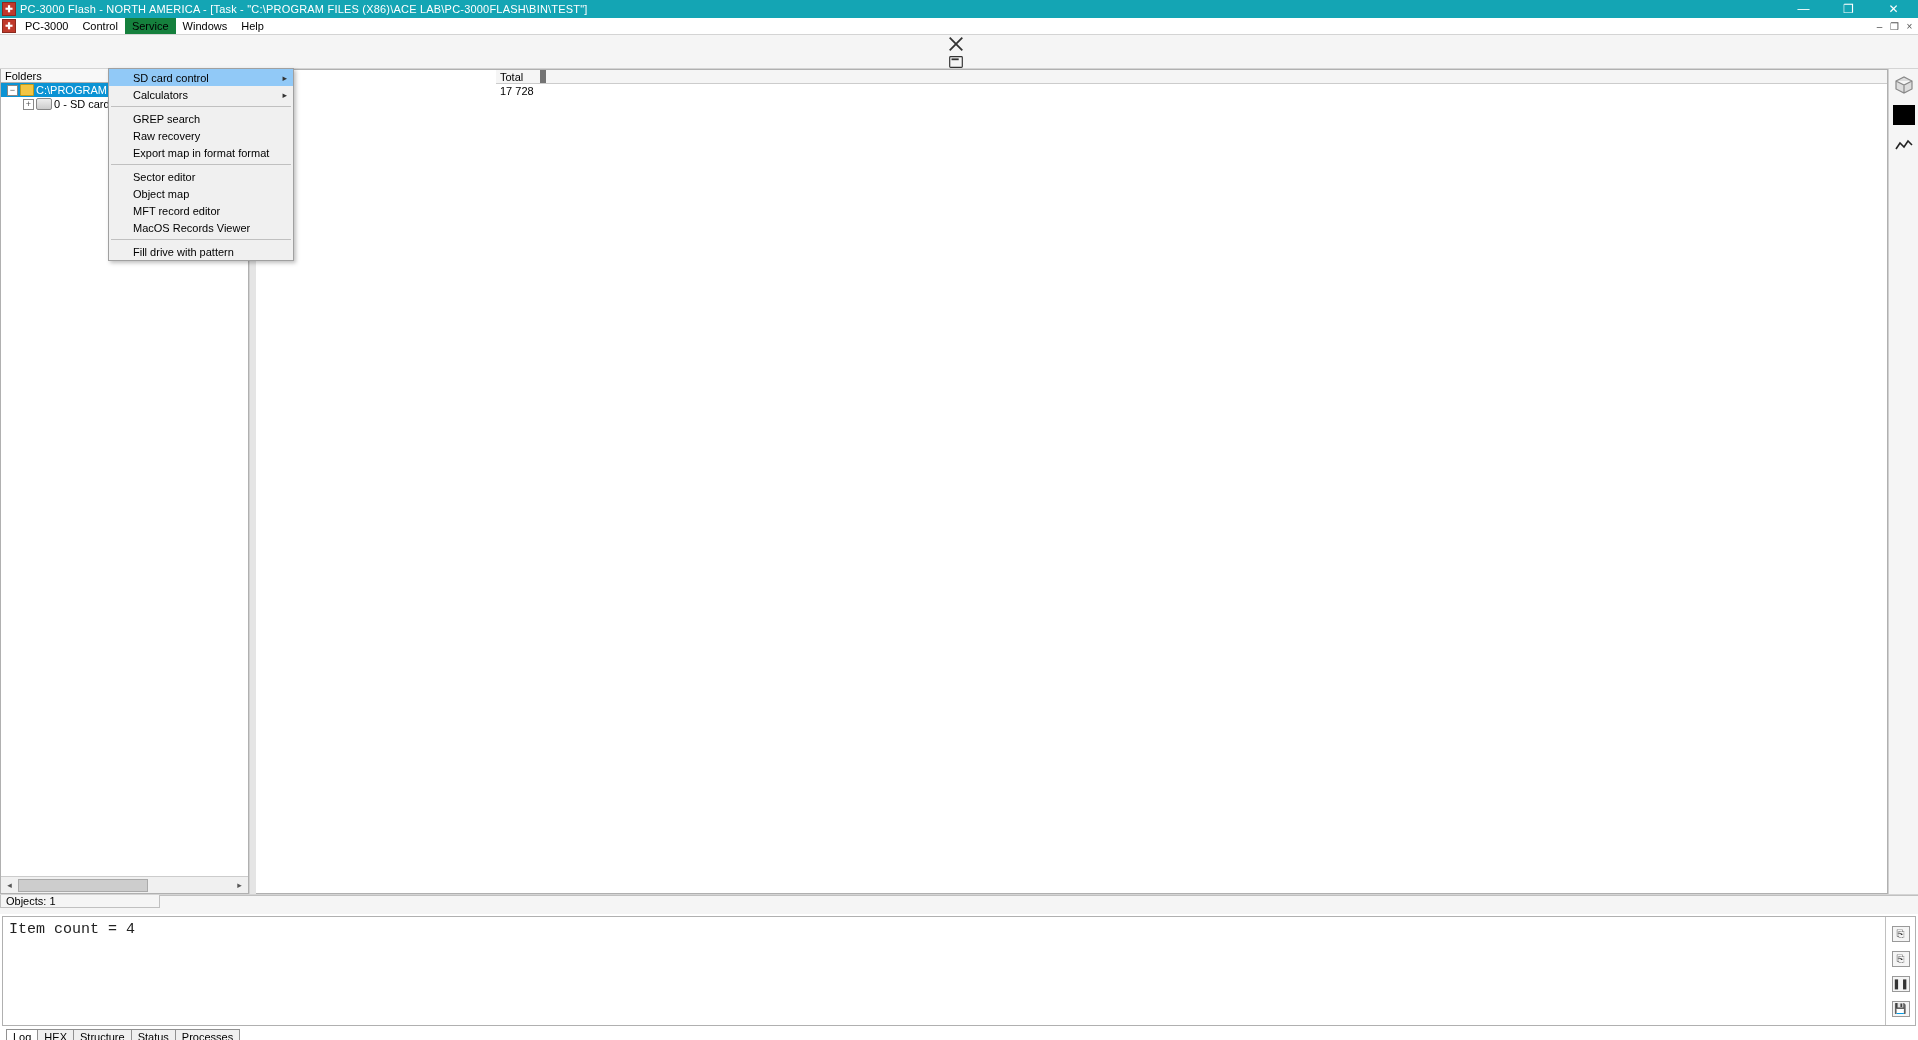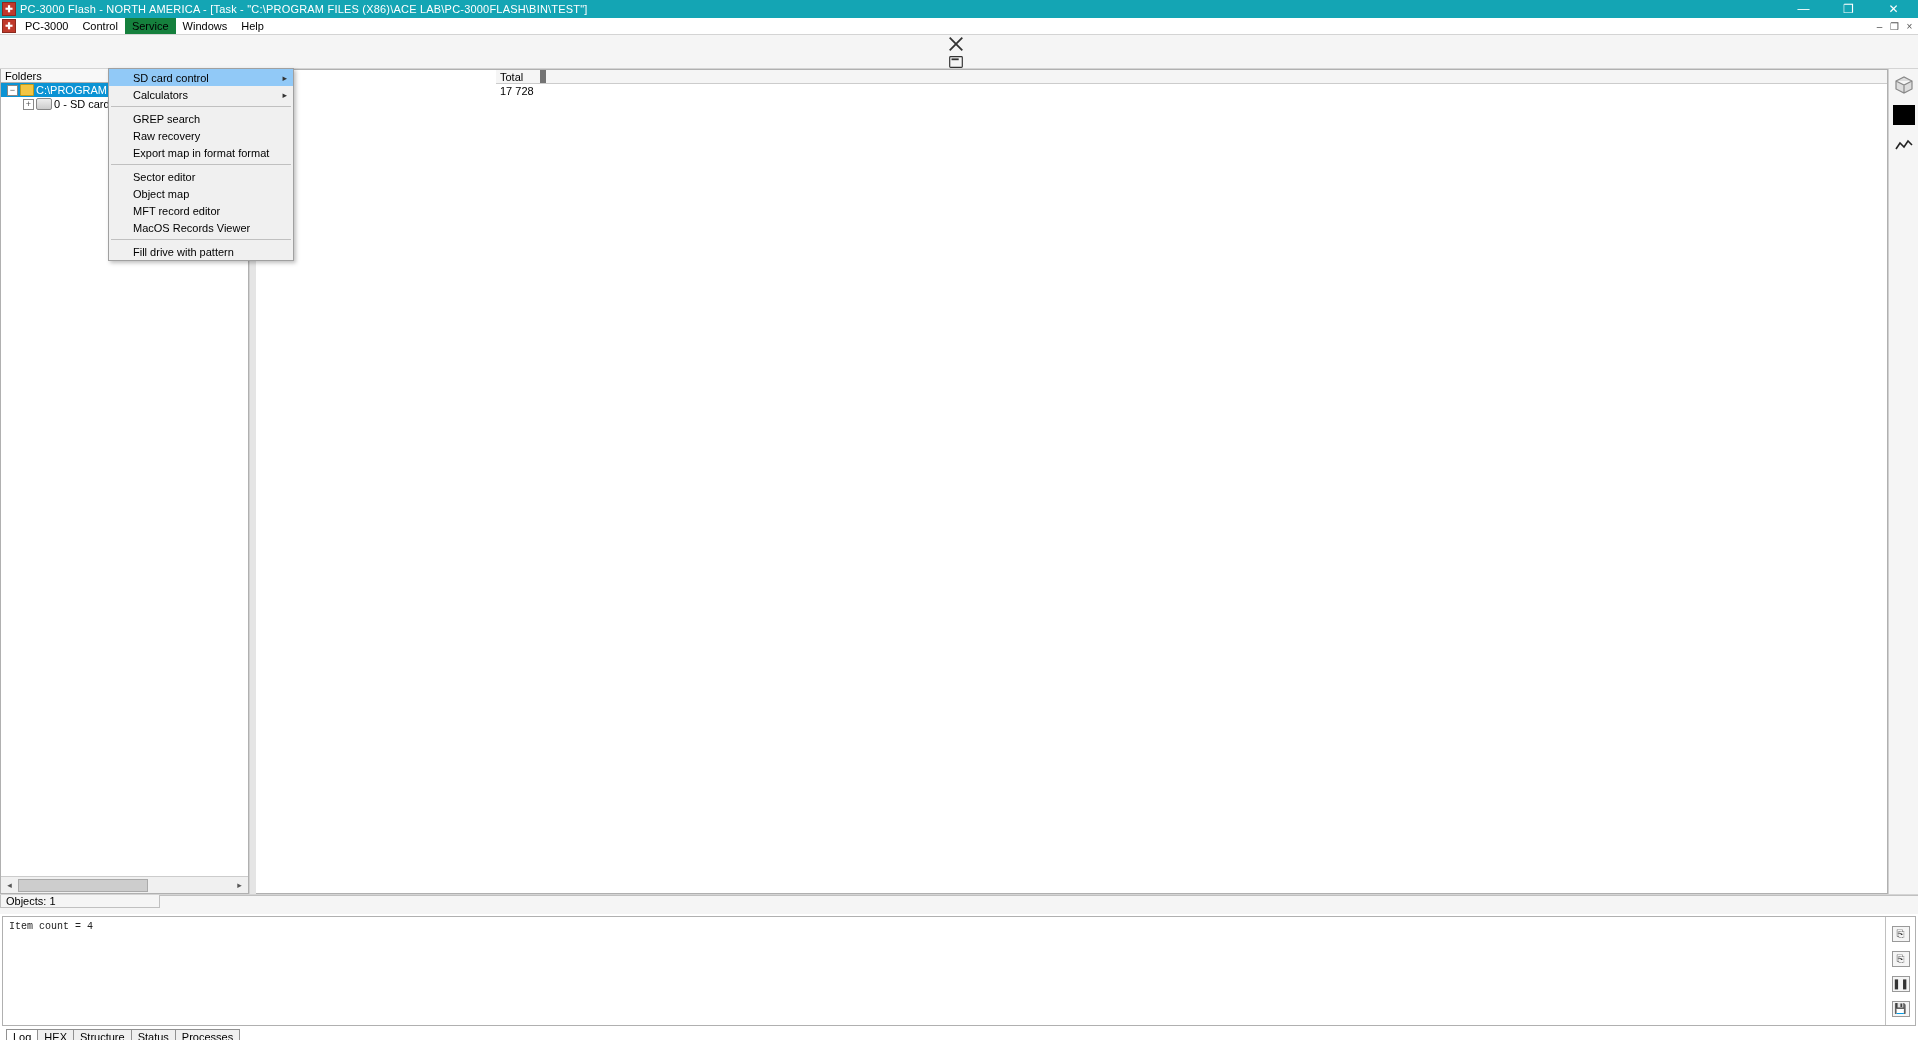--- a/index.html
+++ b/index.html
@@ -74,21 +74,21 @@
 
 
 .statusbar{height:20px;background:#f5f5f5;border-top:1px solid #d4d4d4;display:flex;align-items:flex-start;}
 .statusbar .cell{border:1px solid #c0c0c0;border-top:none;padding:0 5px;display:flex;align-items:center;}
 .statusbar .cell:nth-child(1){width:160px;}
 .statusbar .cell:nth-child(2){width:160px;}
 .statusbar .cell:nth-child(3){flex:1;}
 
 
 .log-panel{height:110px;display:flex;border:1px solid #b0b0b0;margin:2px;}
-.log-text{flex:1;padding:4px 6px;font-family:"Courier New",monospace;font-size:10px;color:#222;background:#fff;overflow:auto;}
+.log-text{flex:1;padding:4px 6px;font-family:"Courier New",monospace;font-size:15px;color:#222;background:#fff;overflow:auto;}
 .log-side{width:30px;border-left:1px solid #c0c0c0;display:flex;flex-direction:column;align-items:center;justify-content:space-around;padding:4px 0;}
 .log-side .lbtn{width:18px;height:16px;border:1px solid #999;background:#f5f5f5;display:flex;align-items:center;justify-content:center;font-size:10px;color:#333;}
 
 
 .bottom-tabs{height:16px;display:flex;align-items:flex-end;padding-left:6px;gap:0;}
 .bottom-tabs .tab{border:1px solid #919191;border-bottom:none;padding:0 6px;height:15px;display:flex;align-items:center;background:#f0f0f0;font-size:11px;margin-right:-1px;}
 .bottom-tabs .tab.active{background:#fff;position:relative;z-index:1;}
 </style>
 </head>
 <body>

